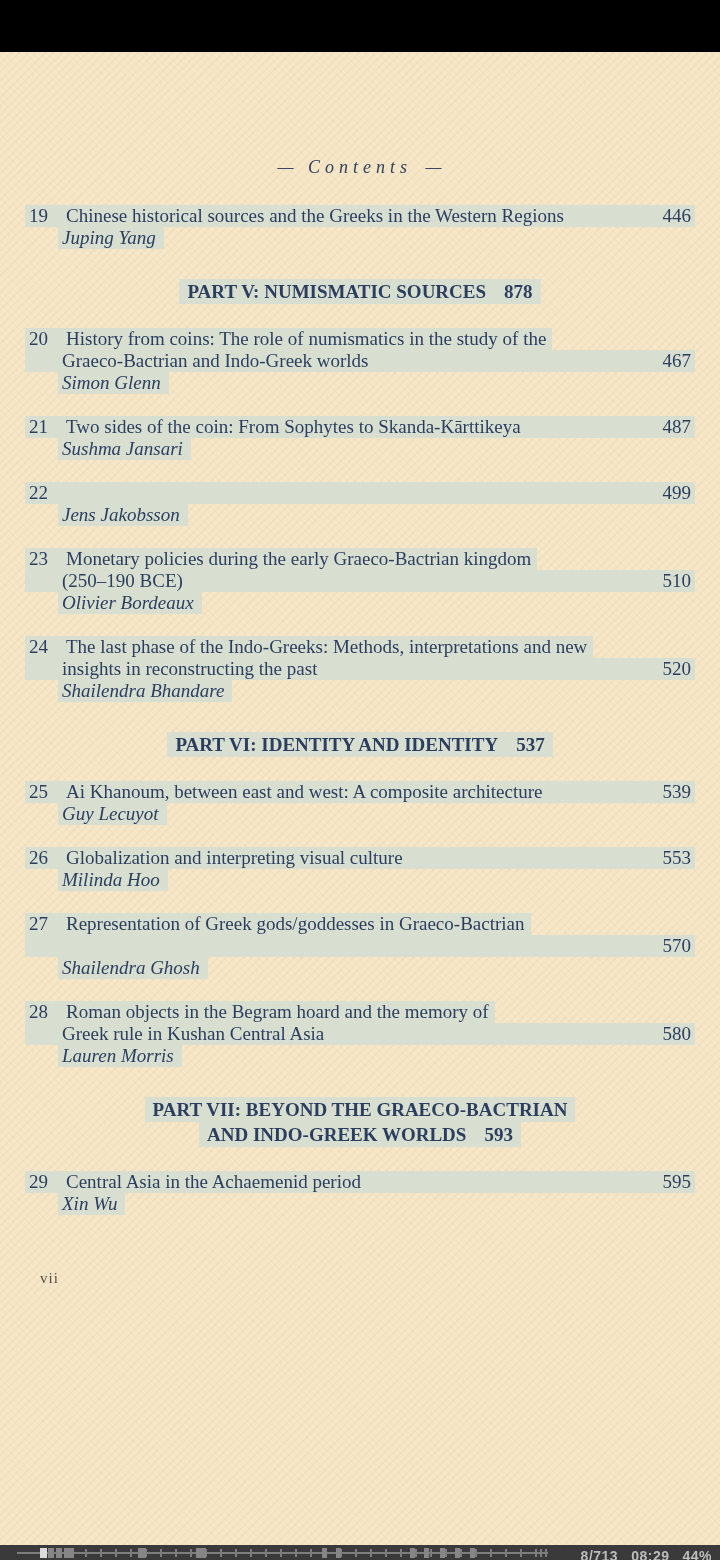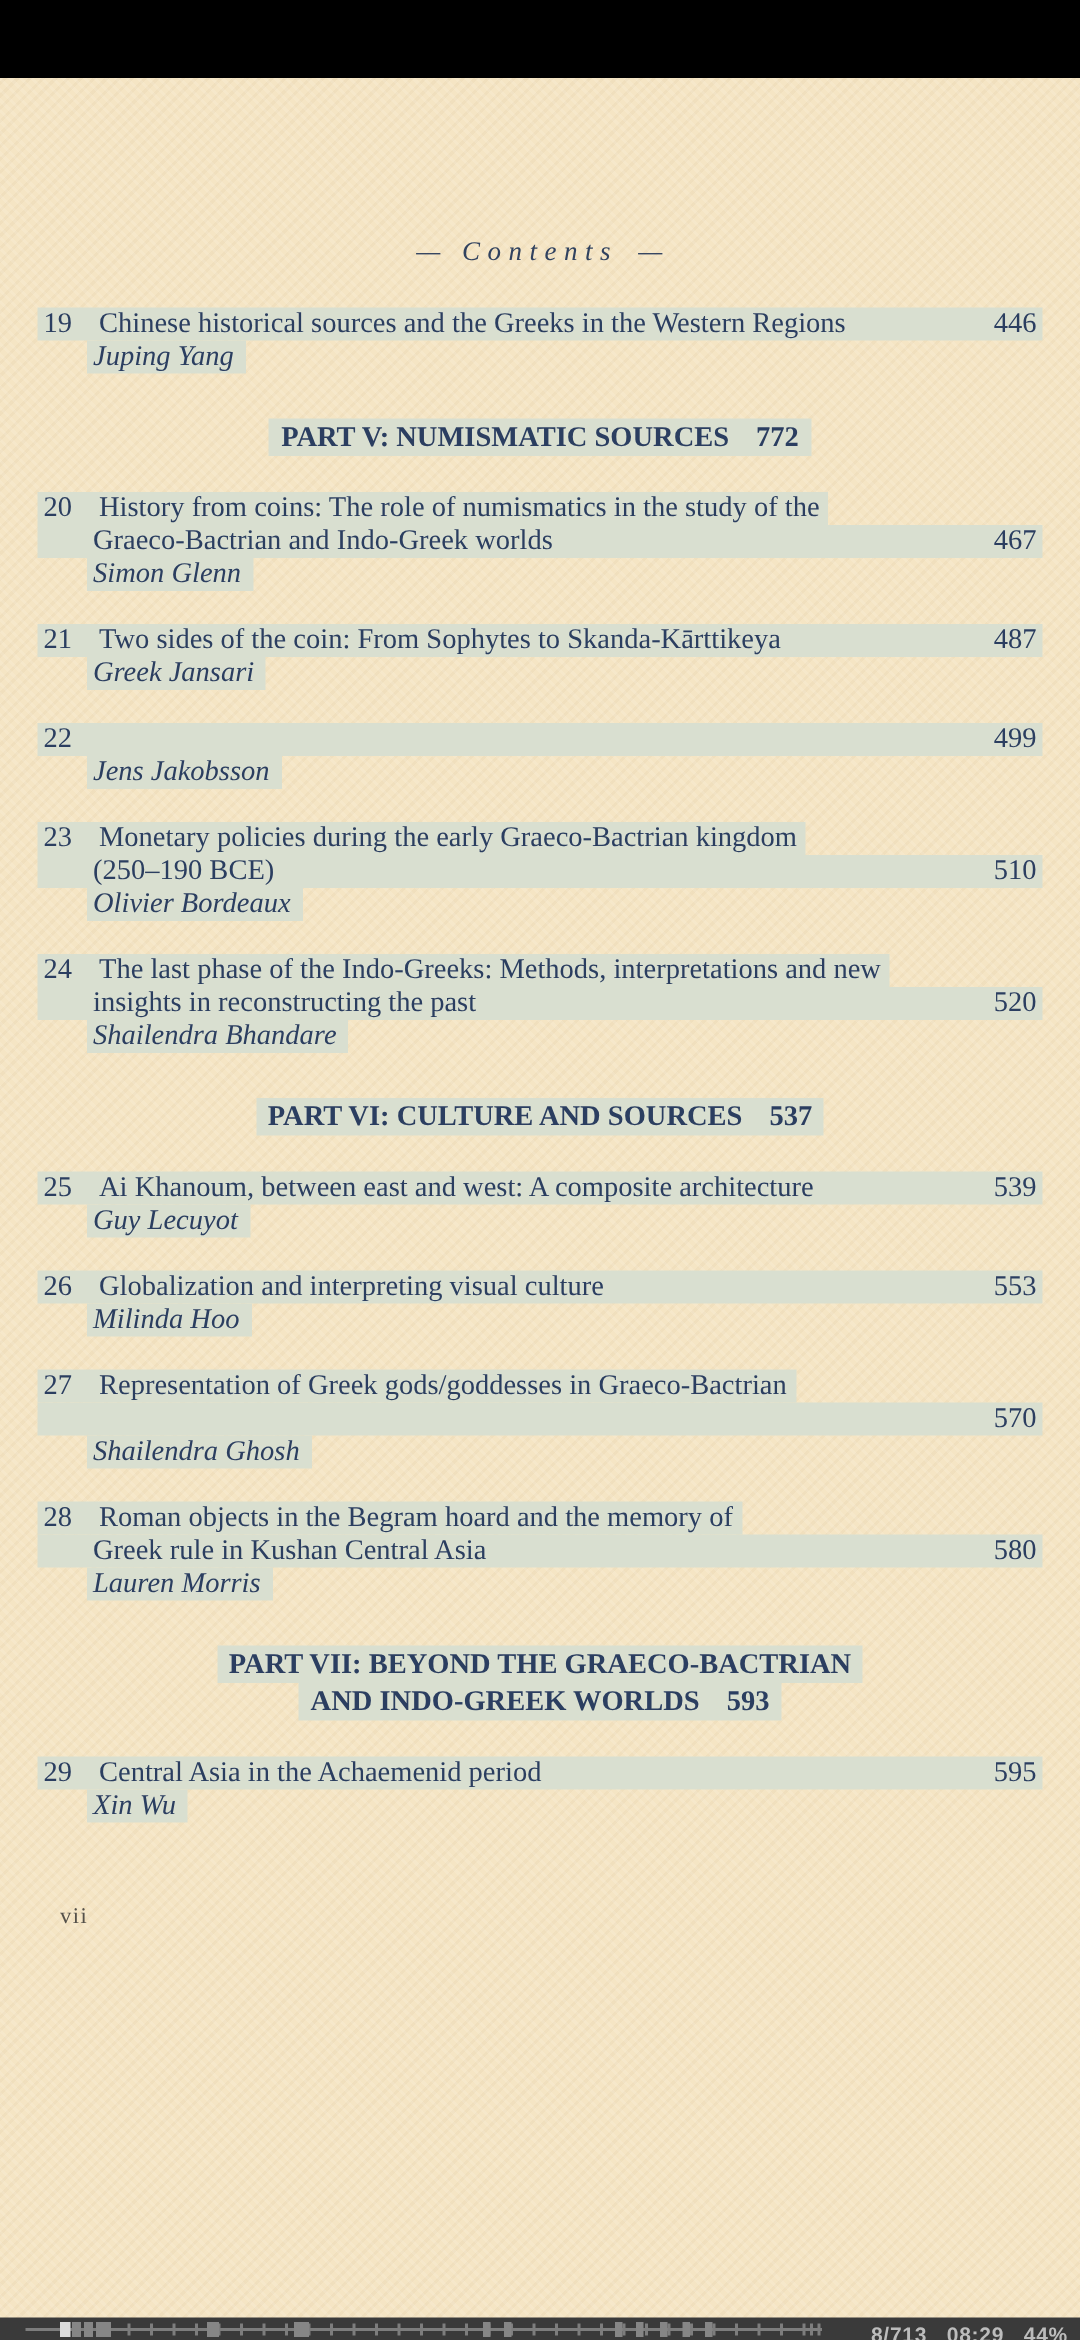--- a/index.html
+++ b/index.html
@@ -84,21 +84,21 @@
             <span class="num">19</span>
             <span class="txt">Chinese historical sources and the Greeks in the Western Regions</span>
             <span class="pg">446</span>
           </div>
           <div class="line author-line">
             <span class="indent"></span>
             <span class="author">Juping Yang</span>
           </div>
         </div>
         <div class="part">
-          <div class="part-line"><span class="hl-part"><span>PART V: NUMISMATIC SOURCES</span><span class="part-pg">772</span></span></div>
+          <div class="part-line"><span class="hl-part"><span>PART V: NUMISMATIC SOURCES</span><span class="part-pg">878</span></span></div>
         </div>
         <div class="entry">
           <div class="line">
             <span class="num">20</span>
             <span class="txt">History from coins: The role of numismatics in the study of the</span>
           </div>
           <div class="line pageline">
             <span class="indent"></span>
             <span class="txt">Graeco-Bactrian and Indo-Greek worlds</span>
             <span class="pg">467</span>
@@ -109,21 +109,21 @@
           </div>
         </div>
         <div class="entry">
           <div class="line pageline">
             <span class="num">21</span>
             <span class="txt">Two sides of the coin: From Sophytes to Skanda-Kārttikeya</span>
             <span class="pg">487</span>
           </div>
           <div class="line author-line">
             <span class="indent"></span>
-            <span class="author">Greek Jansari</span>
+            <span class="author">Sushma Jansari</span>
           </div>
         </div>
         <div class="entry">
           <div class="line pageline">
             <span class="num">22</span>
             <span class="pg">499</span>
           </div>
           <div class="line author-line">
             <span class="indent"></span>
             <span class="author">Jens Jakobsson</span>
@@ -153,21 +153,21 @@
             <span class="indent"></span>
             <span class="txt">insights in reconstructing the past</span>
             <span class="pg">520</span>
           </div>
           <div class="line author-line">
             <span class="indent"></span>
             <span class="author">Shailendra Bhandare</span>
           </div>
         </div>
         <div class="part">
-          <div class="part-line"><span class="hl-part"><span>PART VI: CULTURE AND SOURCES</span><span class="part-pg">537</span></span></div>
+          <div class="part-line"><span class="hl-part"><span>PART VI: IDENTITY AND IDENTITY</span><span class="part-pg">537</span></span></div>
         </div>
         <div class="entry">
           <div class="line pageline">
             <span class="num">25</span>
             <span class="txt">Ai Khanoum, between east and west: A composite architecture</span>
             <span class="pg">539</span>
           </div>
           <div class="line author-line">
             <span class="indent"></span>
             <span class="author">Guy Lecuyot</span>

